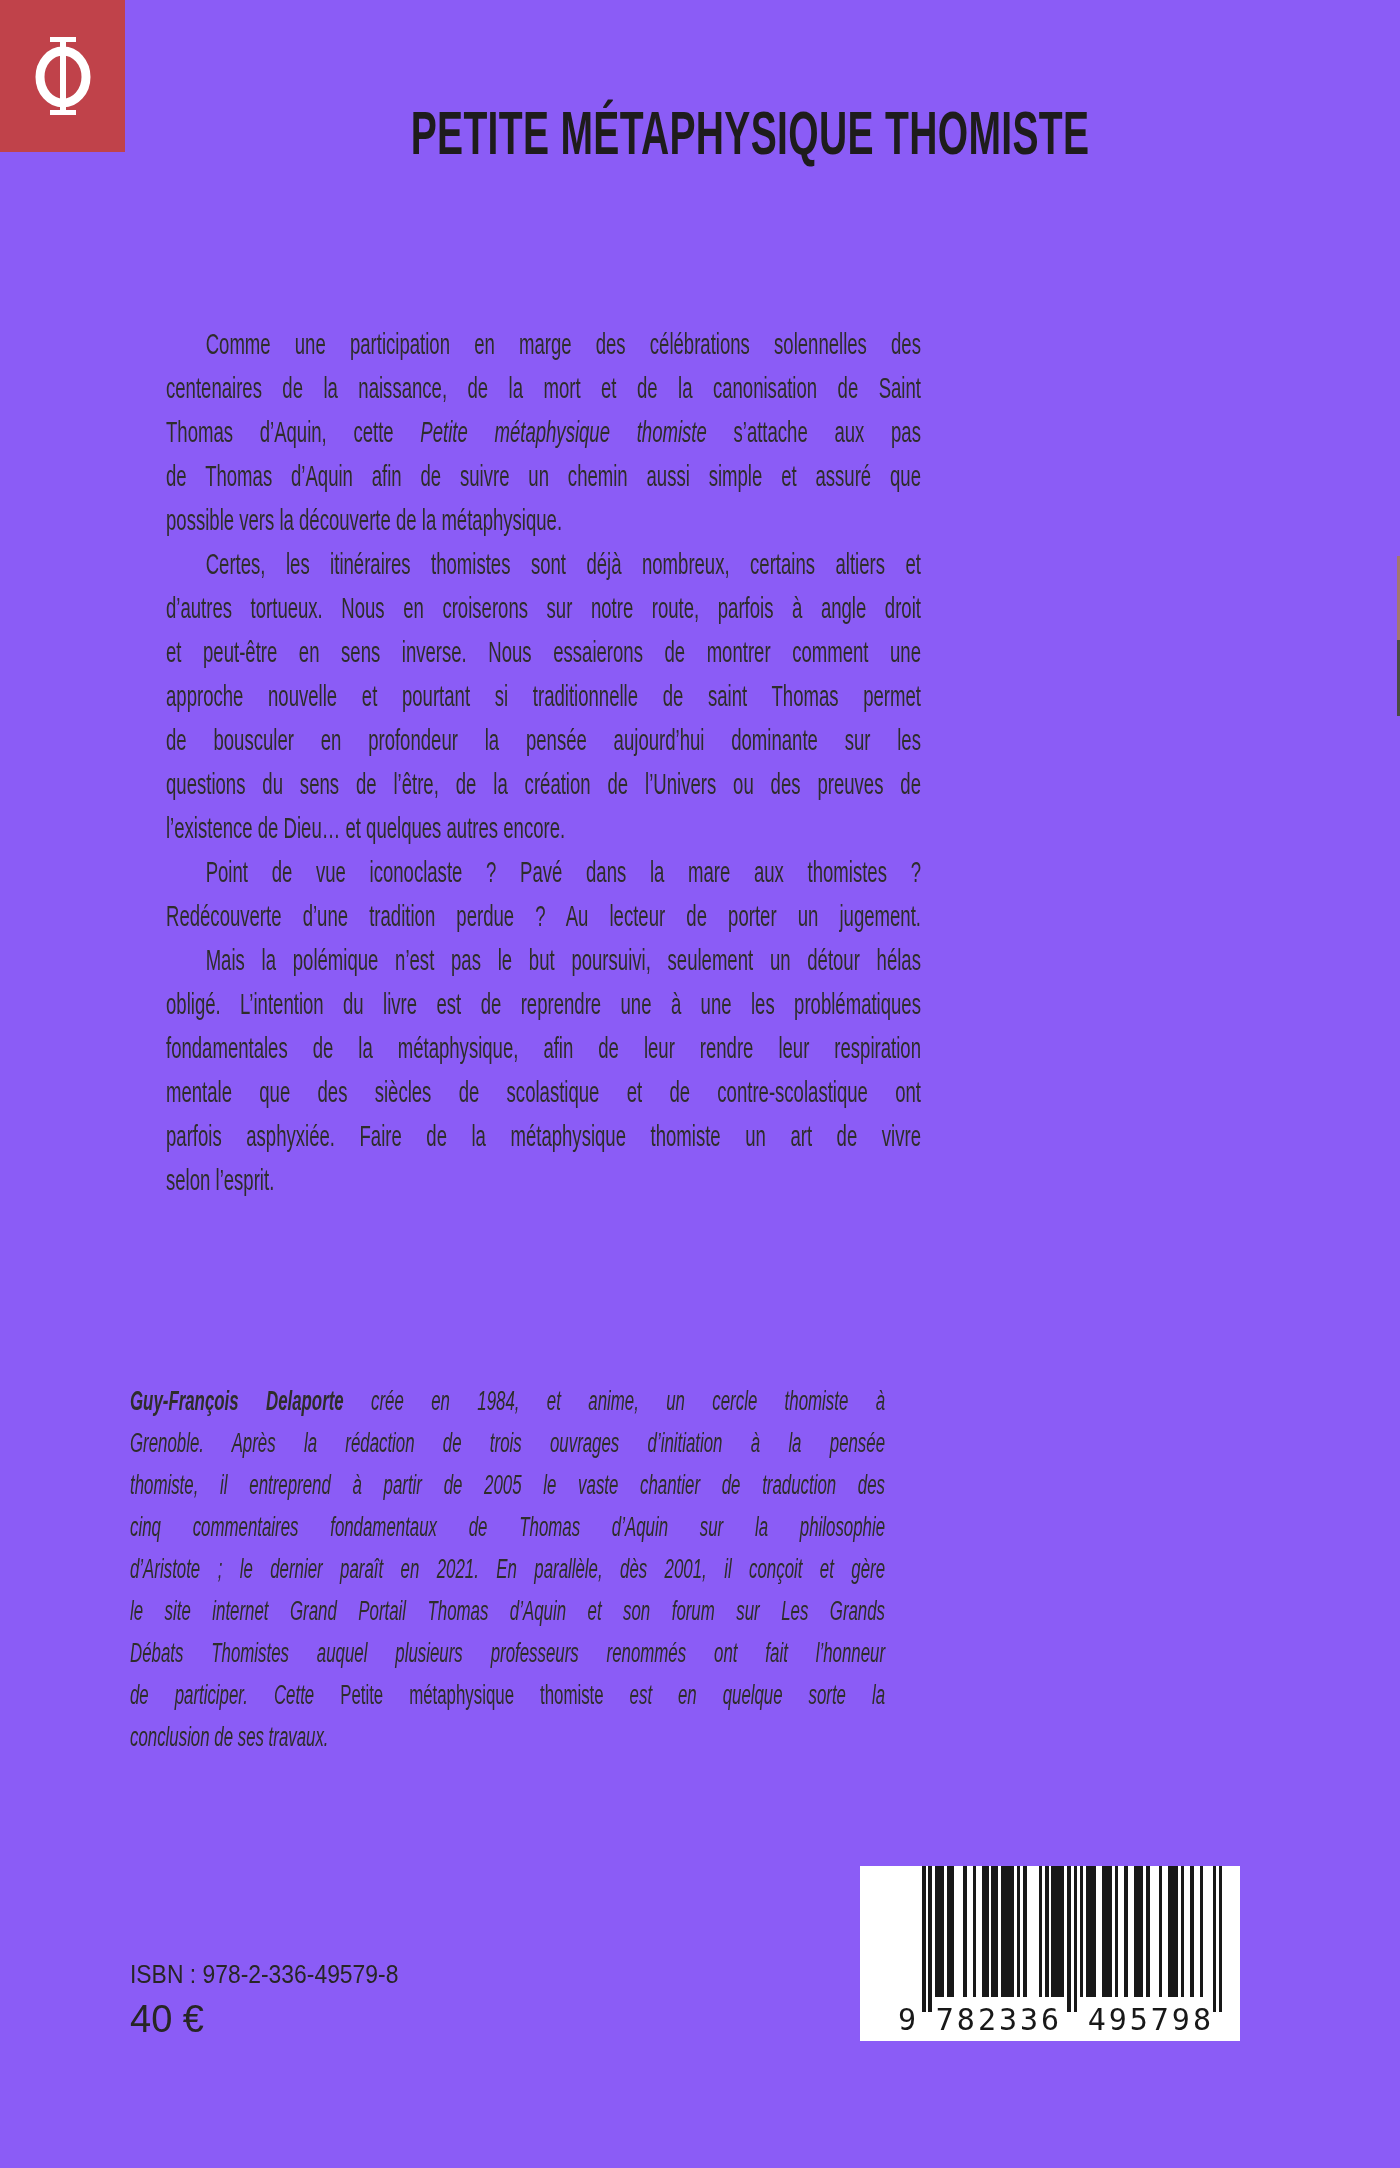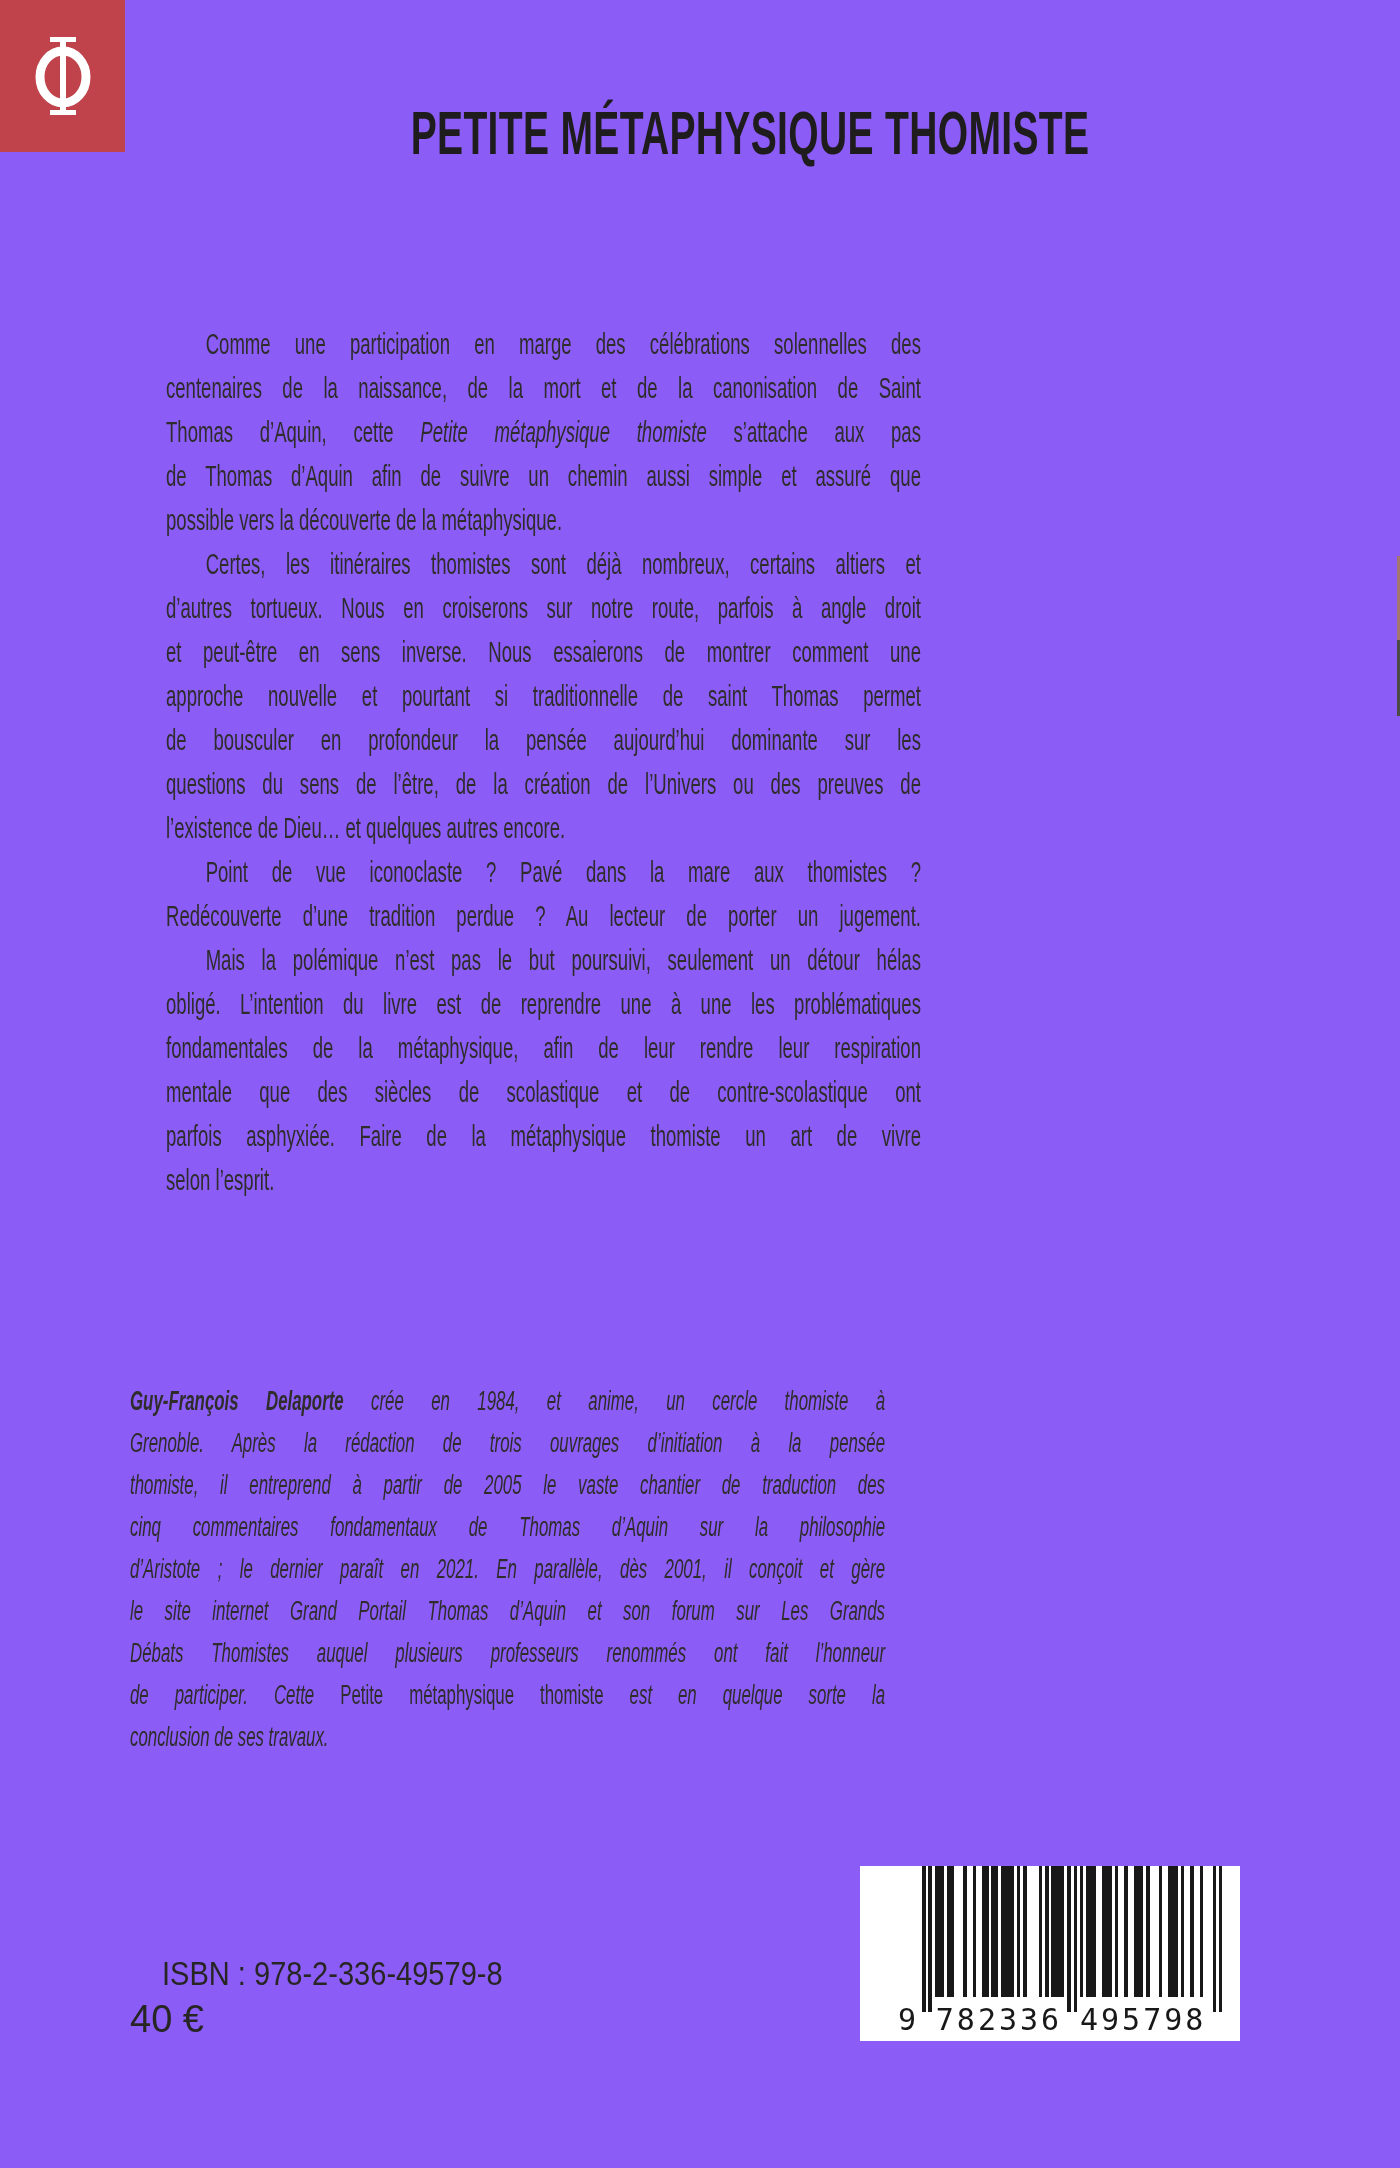--- a/index.html
+++ b/index.html
@@ -38,35 +38,35 @@
   }
   .line{text-align:justify;text-align-last:justify;}
   .line.indent{text-indent:62px;}
   .line.end{text-align-last:left;}
   .s-n{font-style:normal;}
   .s-i{font-style:italic;}
   .s-bi{font-style:italic;font-weight:700;}
   .s-r{font-style:normal;}
 
   
-  .isbn{position:absolute;left:130px;top:1956px;font-size:33px;line-height:36px;color:#272625;margin-left:32px;}
+  .isbn{position:absolute;left:130px;top:1956px;font-size:26px;line-height:36px;color:#272625;}
   .isbn-inner{display:inline-block;transform:scaleX(0.88);transform-origin:0 0;white-space:nowrap;}
   .price{position:absolute;left:130px;top:1996px;font-size:38px;line-height:46px;color:#272625;}
 
   
   .barcode{position:absolute;left:860px;top:1866px;width:380px;height:175px;background:#ffffff;}
   .barcode-bars{position:absolute;left:62px;top:0;width:300px;height:146px;}
   .bar{position:absolute;top:0;background:#181818;}
   .bc-digit{
     position:absolute;top:136px;height:36px;
     font-family:"DejaVu Sans Mono",monospace;font-size:30px;line-height:36px;color:#181818;
   }
   .bc-left{left:24px;width:32px;text-align:right;letter-spacing:0;}
   .bc-g1{left:72px;width:134px;text-align:center;letter-spacing:3px;}
-  .bc-g2{left:220px;width:134px;text-align:left;letter-spacing:3px;}
+  .bc-g2{left:220px;width:134px;text-align:right;letter-spacing:3px;}
 
   
   .edge-a{position:absolute;right:0;width:3px;}
   .edge-a.top{top:556px;height:84px;background:#a4766f;}
   .edge-a.bottom{top:640px;height:76px;background:#4b4a44;}
 </style>
 </head>
 <body>
 
 <div class="page">

